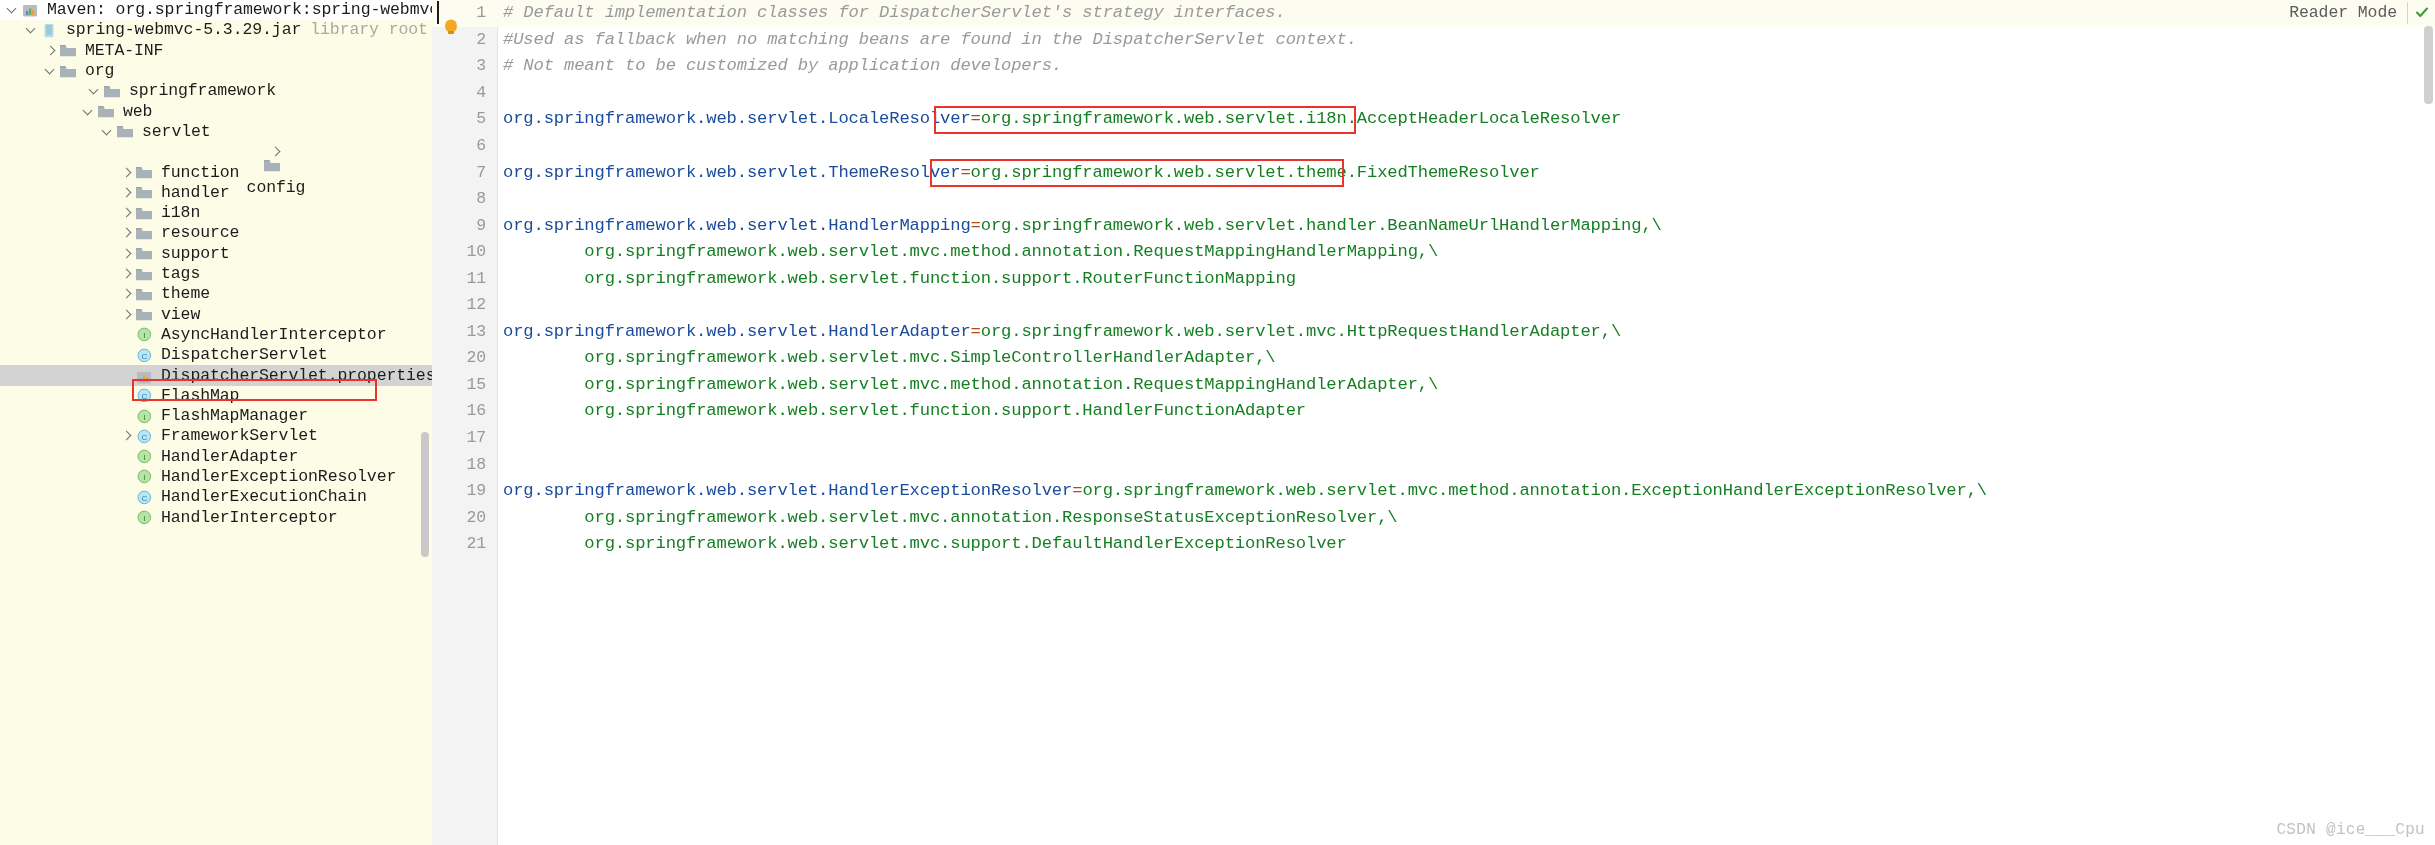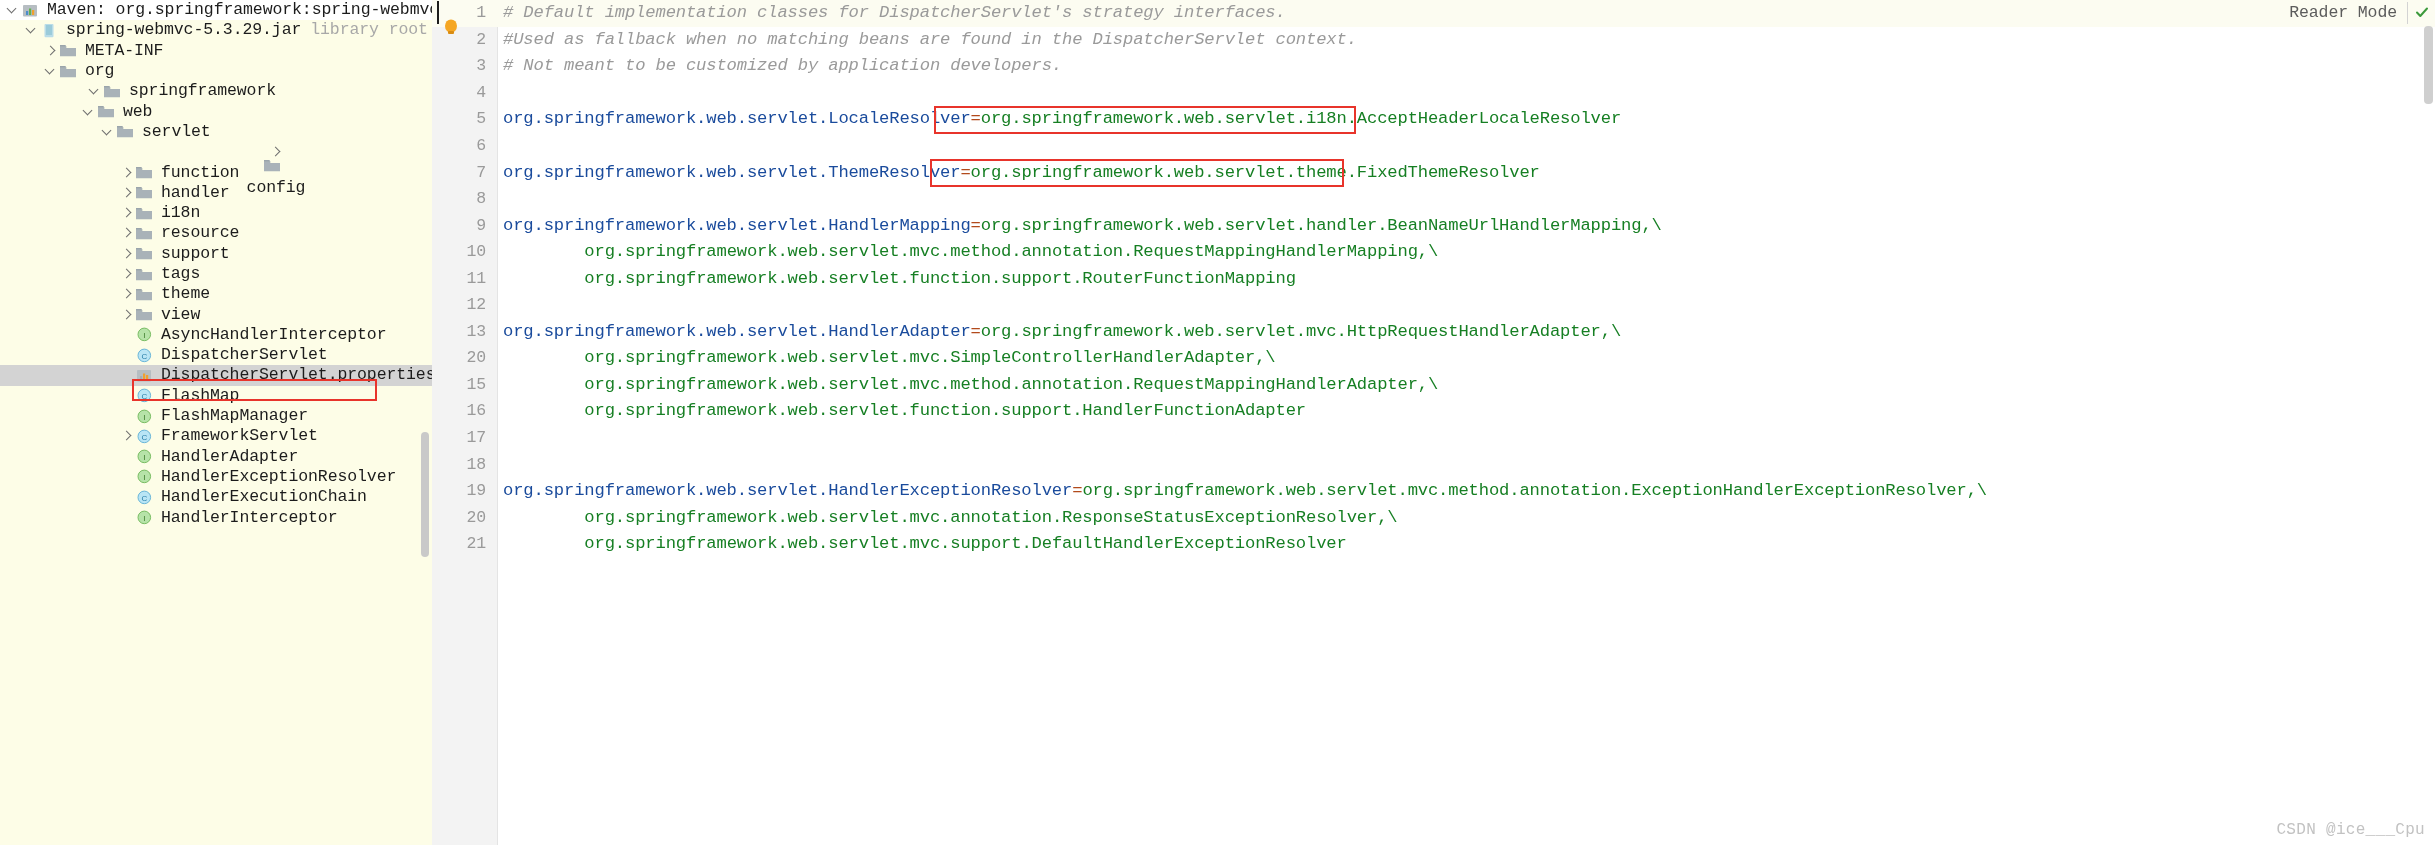--- a/index.html
+++ b/index.html
@@ -34,21 +34,21 @@
     display: flex;
     align-items: center;
     height: 20.3px;
     white-space: nowrap;
     font-size: 16.5px;
     line-height: 20px;
     color: #1c1c1c;
     letter-spacing: -0.1px;
   }
   .tree-row.root-row { background: #ffffff; }
-  .tree-row.selected { background: #d3d3d3; }
+  .tree-row.selected { background: #d3d3d3; align-items: flex-end; }
 
   .arrow {
     width: 15px;
     height: 20px;
     flex: 0 0 15px;
     position: relative;
   }
   .arrow.none::after { content: none; }
   .arrow::after {
     content: "";

